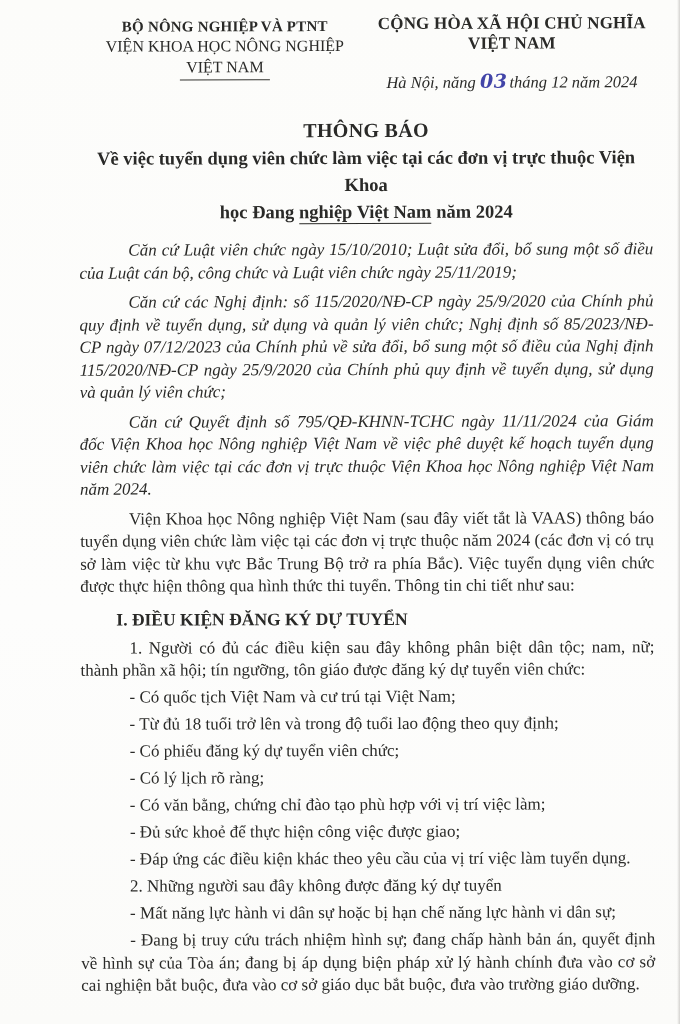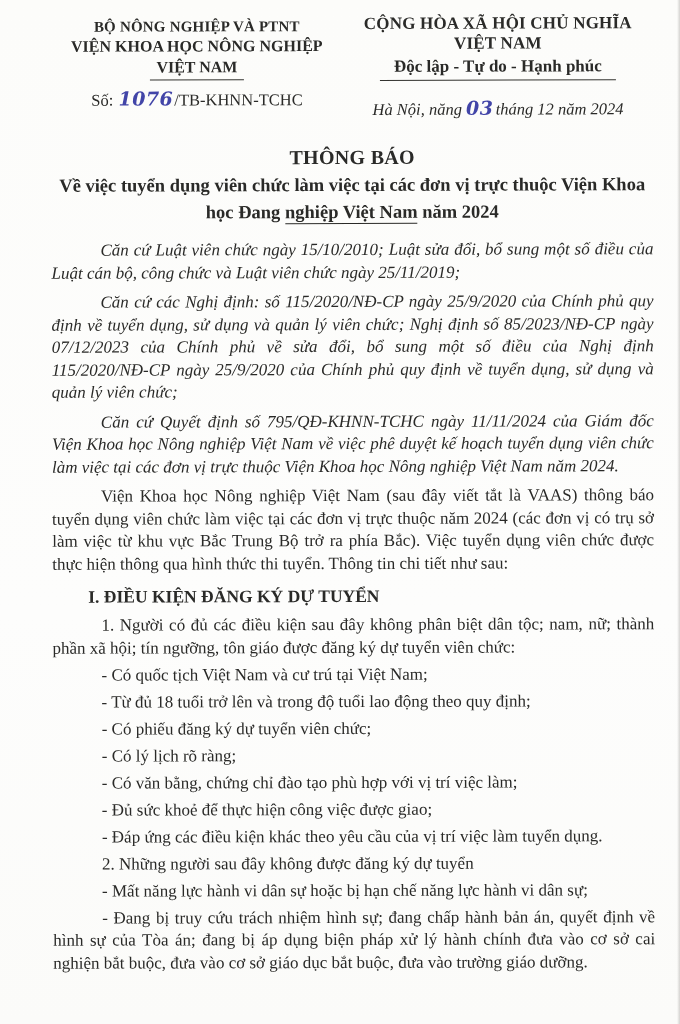--- a/index.html
+++ b/index.html
@@ -7,35 +7,36 @@
   .page {
     position: relative;
     width: 680px;
     height: 1024px;
     margin: 0 auto;
     background: #fdfdfb;
     background-image: linear-gradient(180deg, #fcfcfa 0%, #fdfdfc 60%, #fbfbf9 100%);
     font-family: "Liberation Serif", "DejaVu Serif", serif;
     color: #2a2a28;
     overflow: hidden;
+    padding-left: 28px;
   }
   .page-edge-right {
     position: absolute; right: 0; top: 0; bottom: 0; width: 3px;
     background: linear-gradient(90deg, rgba(255,255,255,0), rgba(110,105,100,0.28));
   }
   .content {
     padding: 14px 26px 0 52px;
     transform: rotate(-0.15deg);
   }
   
   .hdr { display: flex; align-items: flex-start; }
   .hdr-left { width: 292px; text-align: center; padding-top: 4px; }
   .hdr-right { flex: 1; text-align: center; }
   .hdr-left .org-parent { font-weight: bold; font-size: 15px; letter-spacing: .2px; }
-  .hdr-left .org-name { font-weight: bold; font-size: 16px; line-height: 21px; }
+  .hdr-left .org-name { font-weight: normal; font-size: 16px; line-height: 21px; }
   .org-name-l2 { display: inline-block; border-bottom: 1.6px solid #33332f; padding: 0 6px 2px; }
   .doc-number { margin-top: 7px; font-size: 16.5px; white-space: nowrap; }
   .hdr-right .country { font-weight: bold; font-size: 17px; letter-spacing: .2px; }
   .hdr-right .motto {
     font-weight: bold; font-size: 17px; margin-top: 3px;
     display: inline-block; border-bottom: 1.7px solid #33332f; padding: 0 14px 3px;
   }
   .place-date { margin-top: 16px; font-style: italic; font-size: 16.5px; white-space: nowrap; }
   .handwritten {
     color: #4245a8; font-style: italic; font-weight: bold;
@@ -68,30 +69,23 @@
 <div class="page">
   <div class="content">
 
     <div class="hdr">
       <div class="hdr-left">
         <div class="org-parent">BỘ NÔNG NGHIỆP VÀ PTNT</div>
         <div class="org-name">
           <span>VIỆN KHOA HỌC NÔNG NGHIỆP</span><br>
           <span class="org-name-l2">VIỆT NAM</span>
         </div>
-        <div class="doc-number">
-          <span>Số:</span>
-          <span class="handwritten">1076</span><span>/TB-KHNN-TCHC</span>
-        </div>
       </div>
       <div class="hdr-right">
         <div class="country">CỘNG HÒA XÃ HỘI CHỦ NGHĨA VIỆT NAM</div>
-        <div>
-          <span class="motto">Độc lập - Tự do - Hạnh phúc</span>
-        </div>
         <div class="place-date">
           <span>Hà Nội, năng</span>
           <span class="handwritten">03</span>
           <span>tháng 12 năm 2024</span>
         </div>
       </div>
     </div>
 
     <div class="title-block">
       <div class="title-main">THÔNG BÁO</div>

